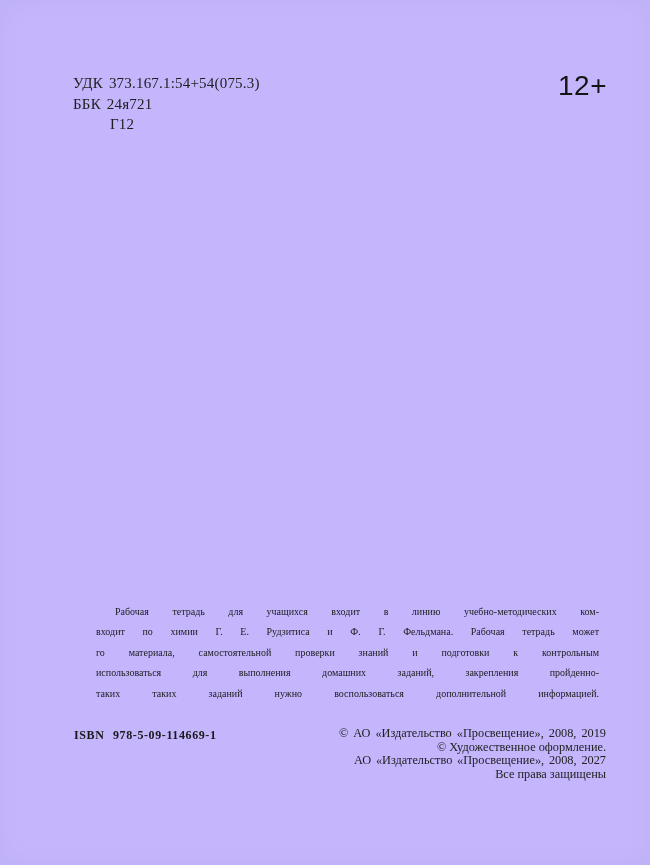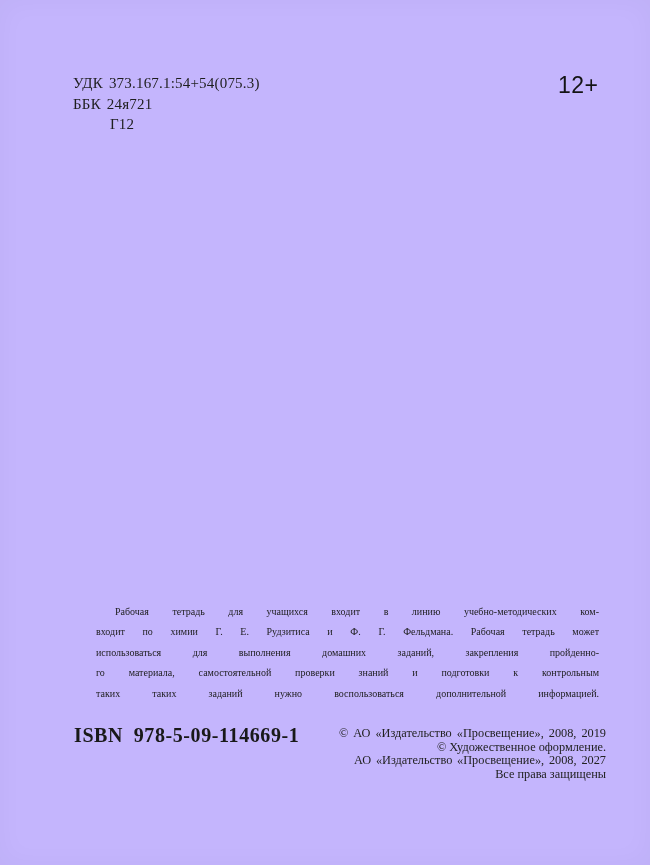--- a/index.html
+++ b/index.html
@@ -27,21 +27,21 @@
     white-space: nowrap;
   }
   .class-block .indent { padding-left: 37px; }
 
   
   .age-rating {
     position: absolute;
     left: 558px;
     top: 70px;
     font-family: "Liberation Sans", "DejaVu Sans", sans-serif;
-    font-size: 23px;
+    font-size: 28px;
     line-height: 31px;
     color: #141414;
     letter-spacing: 0.5px;
   }
 
   
   .annotation {
     position: absolute;
     left: 96px;
     top: 602px;
@@ -55,21 +55,21 @@
     text-align-last: justify;
     white-space: normal;
   }
   .annotation .line.first { text-indent: 19px; }
 
   
   .isbn {
     position: absolute;
     left: 74px;
     top: 726px;
-    font-size: 20px;
+    font-size: 12px;
     line-height: 18px;
     font-weight: bold;
     letter-spacing: 0.6px;
     word-spacing: 5px;
     white-space: nowrap;
     color: #191919;
   }
   .copyright {
     position: absolute;
     left: 331px;
@@ -93,22 +93,22 @@
     <div>УДК 373.167.1:54+54(075.3)</div>
     <div>ББК 24я721</div>
     <div class="indent">Г12</div>
   </div>
 
   <div class="age-rating">12+</div>
 
   <div class="annotation">
     <div class="line first">Рабочая тетрадь для учащихся входит в линию учебно-методических ком-</div>
     <div class="line">входит по химии Г. Е. Рудзитиса и Ф. Г. Фельдмана. Рабочая тетрадь может</div>
+    <div class="line">го материала, самостоятельной проверки знаний и подготовки к контрольным</div>
     <div class="line">использоваться для выполнения домашних заданий, закрепления пройденно-</div>
-    <div class="line">го материала, самостоятельной проверки знаний и подготовки к контрольным</div>
     <div class="line">таких таких заданий нужно воспользоваться дополнительной информацией.</div>
   </div>
 
   <div class="isbn">ISBN 978-5-09-114669-1</div>
 
   <div class="copyright">
     <div class="line just">© АО «Издательство «Просвещение», 2008, 2019</div>
     <div class="line">© Художественное оформление.</div>
     <div class="line just cont">АО «Издательство «Просвещение», 2008, 2027</div>
     <div class="line cont">Все права защищены</div>

